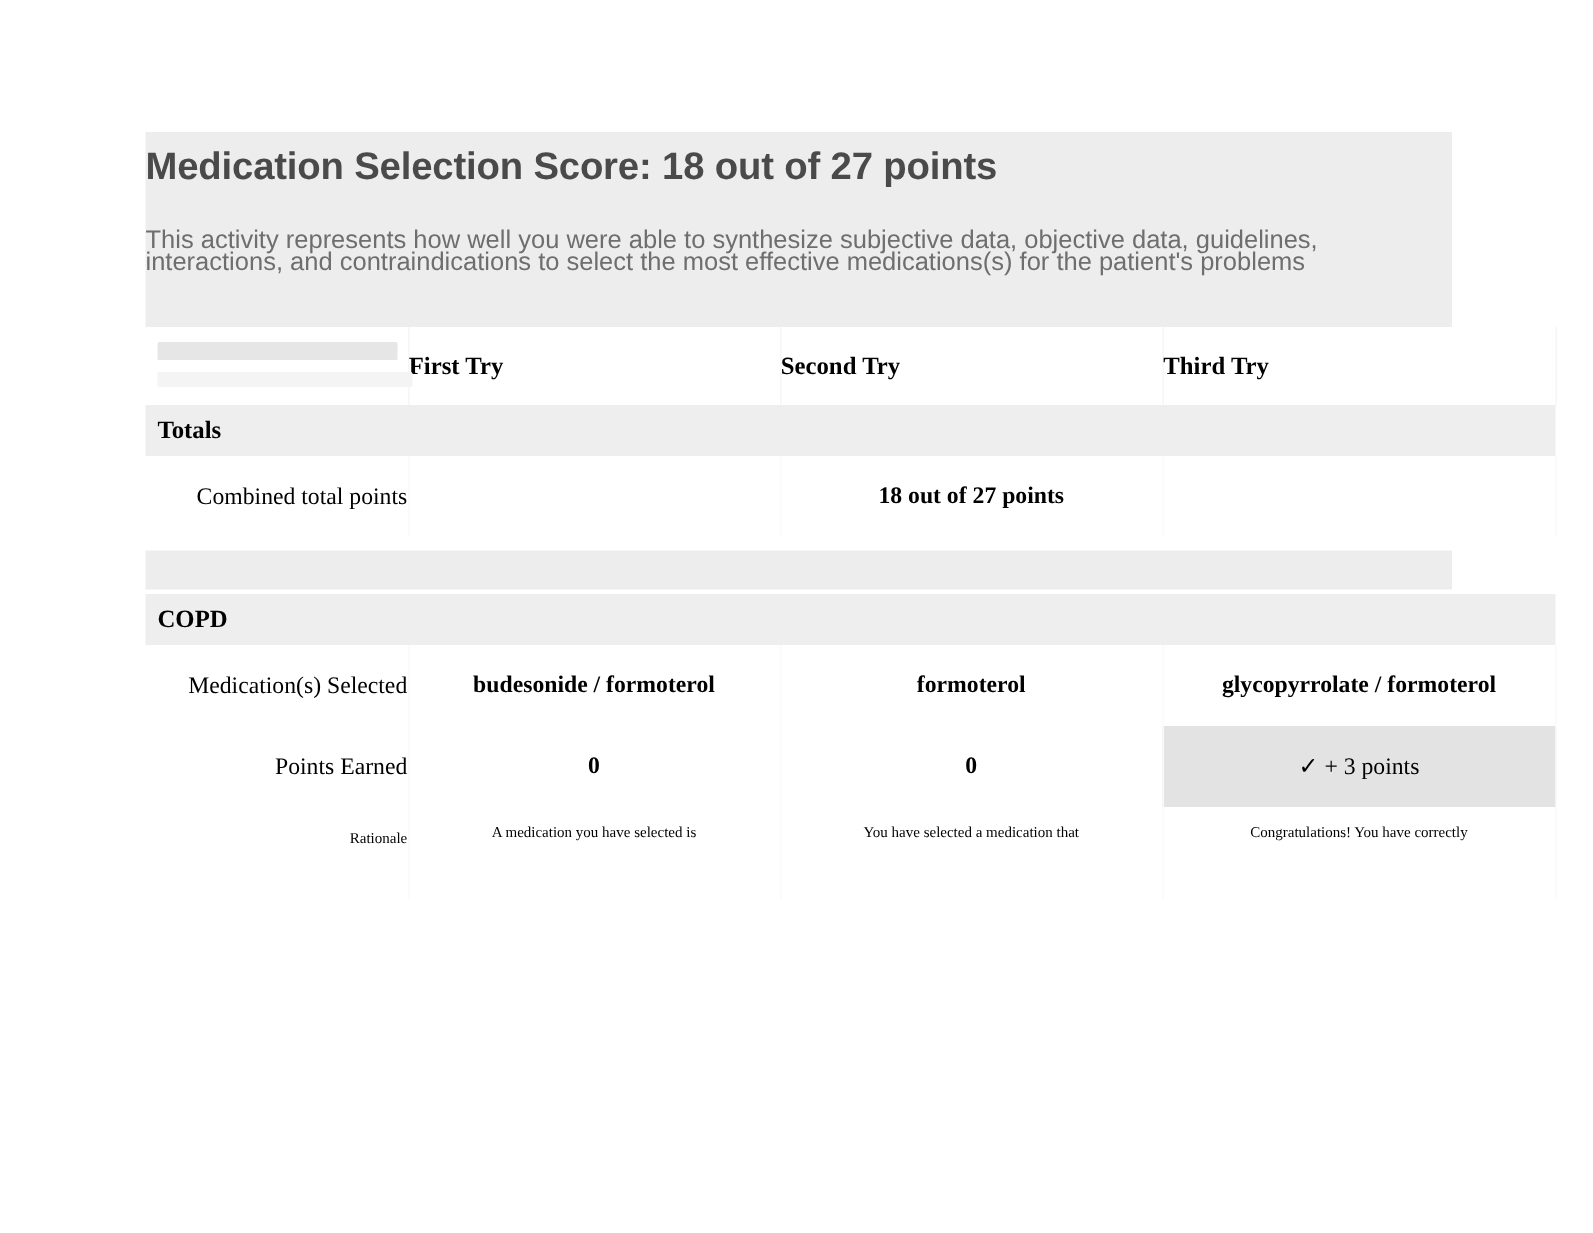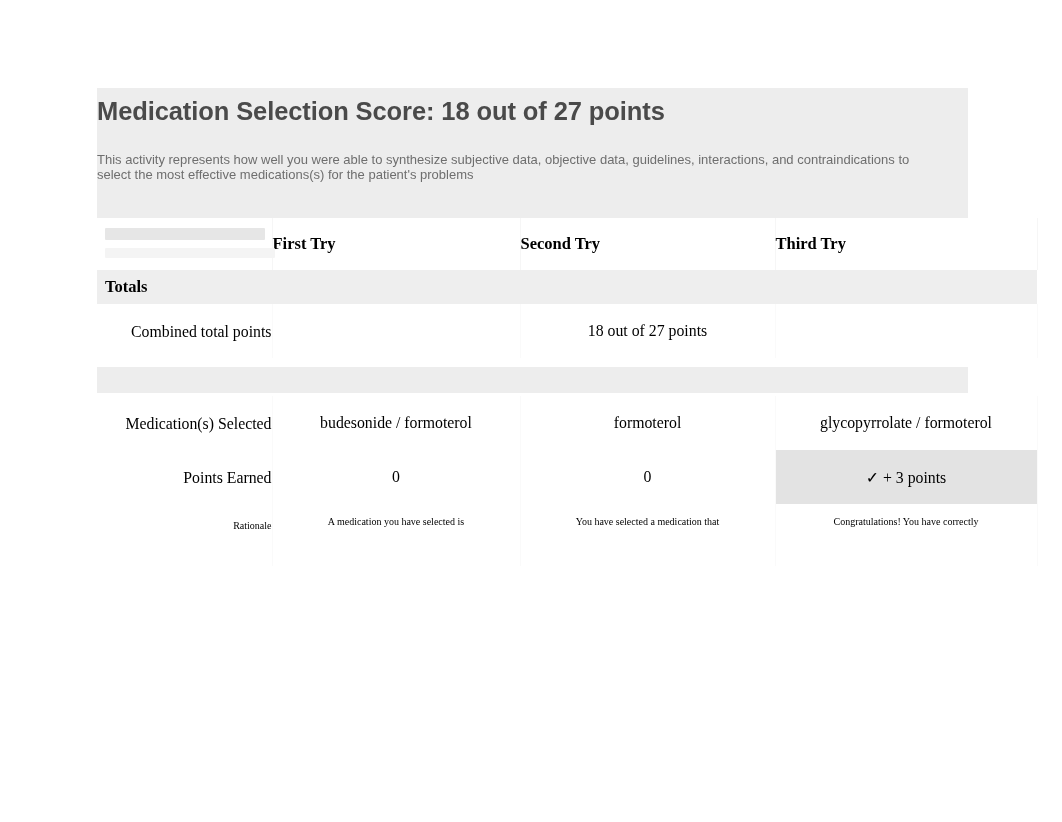--- a/index.html
+++ b/index.html
@@ -23,21 +23,21 @@
     font-weight:bold;
     font-size:25.5px;
     line-height:30px;
     color:#4a4a4a;
     letter-spacing:-0.1px;
     white-space:nowrap;
   }
   .header-desc{
     position:absolute;left:0px;top:64px;width:845px;
     font-family:"Liberation Sans", sans-serif;
-    font-size:13px;
+    font-size:17px;
     line-height:15px;
     color:#6e6e6e;
   }
 
   
   .tbl{
     position:absolute;left:97px;top:218px;width:940px;
     border-collapse:collapse;
     table-layout:fixed;
   }
@@ -77,21 +77,21 @@
   
   .row-spacer td{height:38px;background:#ffffff;}
   .spacer-band{
     display:block;width:871px;height:26px;background:#ededed;margin-top:6px;
   }
 
   
   .row-data td{height:54px;font-size:15.8px;}
   .cell-label{font-weight:bold;padding-left:8px;text-align:right;line-height:19px;}
   .cell-val{text-align:center;border-left:1px solid #fafafa;border-right:1px solid #fafafa;}
-  .cell-val.bold{font-weight:normal;}
+  .cell-val.bold{font-weight:bold;}
   .cell-highlight{background:#e3e3e3;font-weight:bold;}
   .row-data.tall td{height:58px;}
   .row-rationale td{height:50px;font-size:10px;vertical-align:top;padding-top:12px;}
   .rationale-clip{
     display:block;
     max-height:24px;
     overflow:hidden;
     white-space:nowrap;
     text-overflow:clip;
     text-align:center;
@@ -137,20 +137,23 @@
         <td class="cell-val bold"></td>
       </tr>
 
 
       <tr class="row-spacer">
         <td colspan="4">
           <span class="spacer-band"></span>
         </td>
       </tr>
 
+      <tr class="row-section">
+        <td colspan="4">COPD</td>
+      </tr>
 
       <tr class="row-data">
         <td class="cell-label">Medication(s) Selected</td>
         <td class="cell-val bold">budesonide / formoterol</td>
         <td class="cell-val bold">formoterol</td>
         <td class="cell-val bold">glycopyrrolate / formoterol</td>
       </tr>
 
       <tr class="row-data">
         <td class="cell-label">Points Earned</td>

